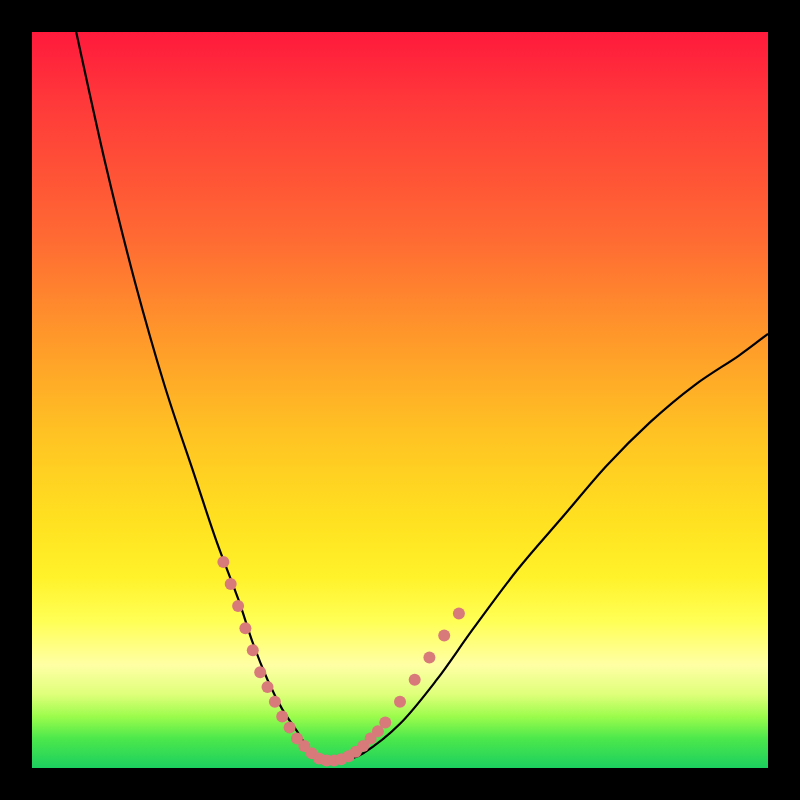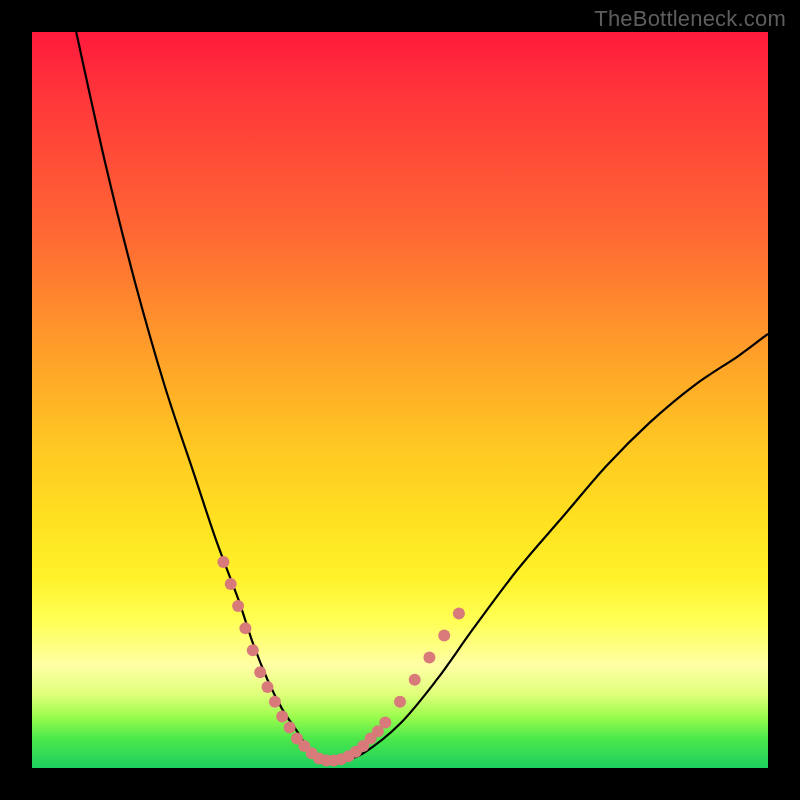--- a/index.html
+++ b/index.html
@@ -92,14 +92,13 @@
           <circle cx="345.9" cy="699.2" r="6" fill="#d87a7a"></circle>
           <circle cx="353.3" cy="690.4" r="6" fill="#d87a7a"></circle>
           <circle cx="368.0" cy="669.8" r="6" fill="#d87a7a"></circle>
           <circle cx="382.7" cy="647.7" r="6" fill="#d87a7a"></circle>
           <circle cx="397.4" cy="625.6" r="6" fill="#d87a7a"></circle>
           <circle cx="412.2" cy="603.5" r="6" fill="#d87a7a"></circle>
           <circle cx="426.9" cy="581.4" r="6" fill="#d87a7a"></circle>
         </g>
     </svg>
   </div>
-  <div class="watermark">TheBottleneck.com</div>
 </div>
 
 </body></html>

